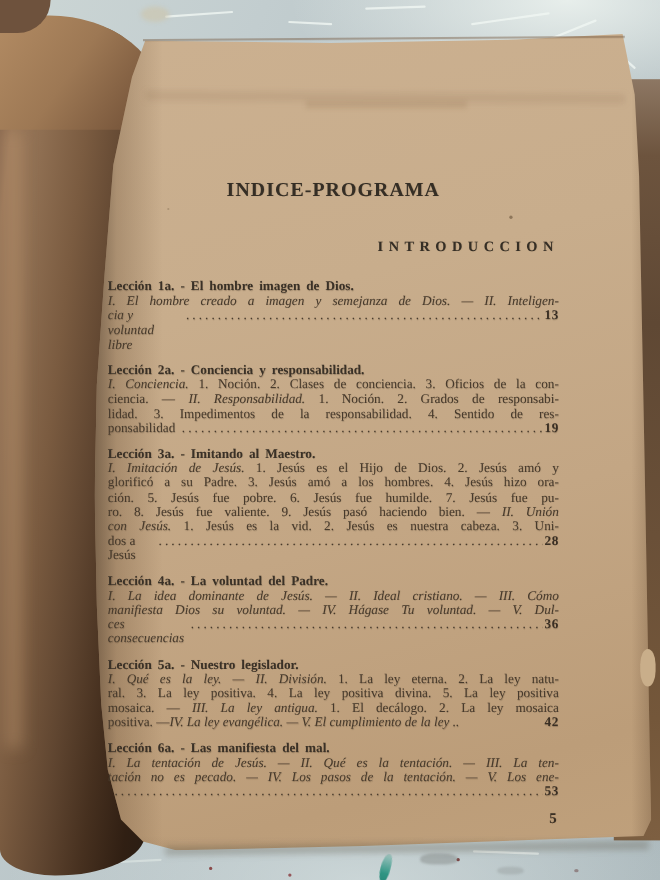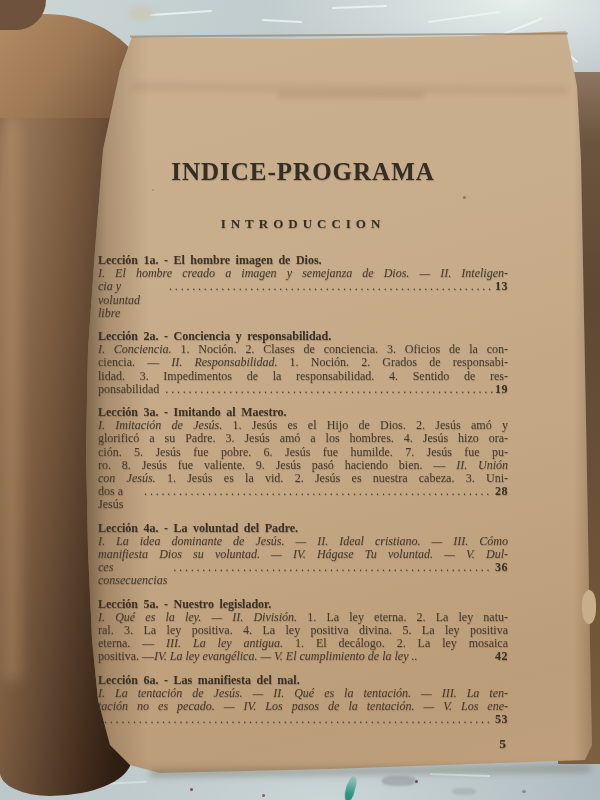--- a/index.html
+++ b/index.html
@@ -48,23 +48,23 @@
     background:rgba(115,85,55,.12);filter:blur(3px);transform:rotate(.4deg);}
   .ghost-smudge{position:absolute;left:278px;top:91px;width:146px;height:8px;
     background:rgba(140,110,78,.17);filter:blur(2px);}
   .edge-bump{position:absolute;left:582px;top:590px;width:14px;height:34px;
     background:#c9ae8a;border-radius:8px/16px;}
   .paper-speck{position:absolute;border-radius:50%;background:rgba(92,72,50,.55);}
   
   .text-block{position:absolute;left:98px;top:160px;width:410px;
     color:#473a2c;font-size:12px;line-height:13.2px;
     text-shadow:.4px .5px .7px rgba(60,45,30,.28);}
-  .doc-title{text-align:center;font-weight:bold;font-size:25px;line-height:24px;
+  .doc-title{text-align:center;font-weight:bold;font-size:18px;line-height:24px;
     letter-spacing:1px;color:#352e25;}
-  .doc-section{text-align:center;font-weight:bold;font-size:13px;line-height:13px;
+  .doc-section{text-align:right;font-weight:bold;font-size:13px;line-height:13px;
     margin-top:33px;letter-spacing:5px;color:#352e25;}
   .lesson-list{margin-top:24px;}
   .lesson{margin-bottom:10px;}
   .lesson-heading{font-weight:bold;word-spacing:2.5px;color:#3a3127;}
   .line.fill{text-align:justify;text-align-last:justify;word-spacing:1px;}
   .line.page-line{display:flex;align-items:flex-start;}
   .it{font-style:italic;}
   .dots{flex:1 1 auto;overflow:hidden;white-space:nowrap;letter-spacing:2.8px;margin:0 2px 0 6px;}
   .spacer{flex:1 1 auto;}
   .pagenum{font-weight:bold;letter-spacing:.5px;color:#3a2f24;}
@@ -153,21 +153,21 @@
           <div class="line page-line">
             <span class="it">ces consecuencias</span>
             <span class="dots">................................................................................</span>
             <span class="pagenum">36</span>
           </div>
         </div>
         <div class="lesson">
           <div class="lesson-heading">Lección 5a. - Nuestro legislador.</div>
           <div class="line fill"><span class="it">I. Qué es la ley. — II. División.</span><span class="rm"> 1. La ley eterna. 2. La ley natu-</span></div>
           <div class="line fill"><span class="rm">ral. 3. La ley positiva. 4. La ley positiva divina. 5. La ley positiva</span></div>
-          <div class="line fill"><span class="rm">eterna. — </span><span class="it">III. La ley antigua.</span><span class="rm"> 1. El decálogo. 2. La ley mosaica</span></div>
+          <div class="line fill"><span class="rm">mosaica. — </span><span class="it">III. La ley antigua.</span><span class="rm"> 1. El decálogo. 2. La ley mosaica</span></div>
           <div class="line page-line">
             <span class="rm">positiva. — </span>
             <span class="it">IV. La ley evangélica. — V. El cumplimiento de la ley ..</span>
             <span class="spacer"></span>
             <span class="pagenum">42</span>
           </div>
         </div>
         <div class="lesson">
           <div class="lesson-heading">Lección 6a. - Las manifiesta del mal.</div>
           <div class="line fill"><span class="it">I. La tentación de Jesús. — II. Qué es la tentación. — III. La ten-</span></div>

